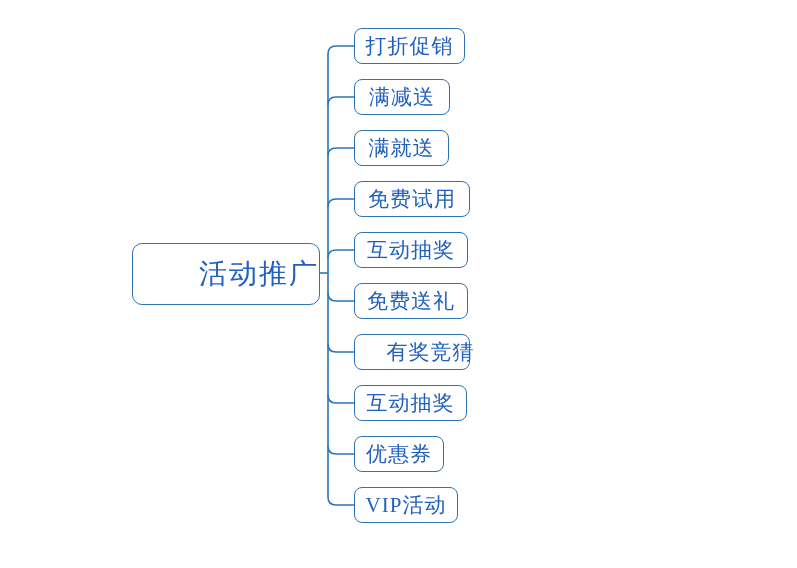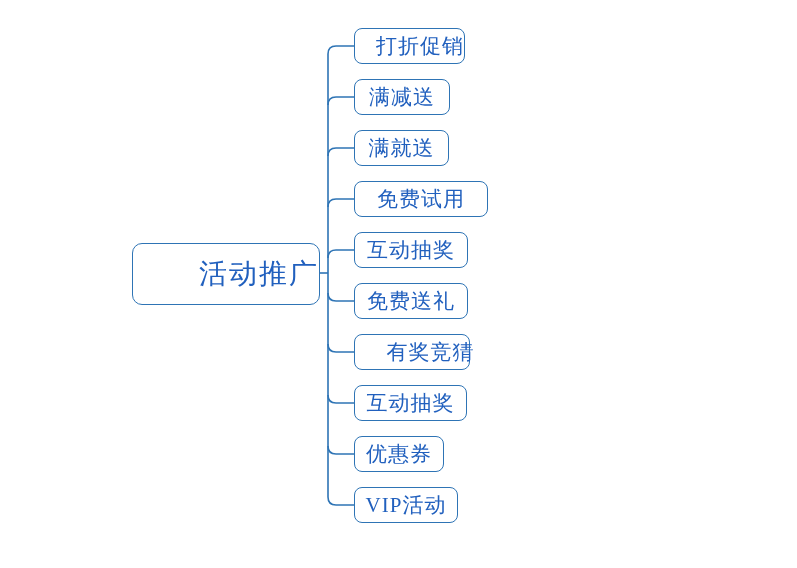--- a/index.html
+++ b/index.html
@@ -73,33 +73,33 @@
     <path d="M 328 293 Q 328 301 336 301 H 354"></path>
     <path d="M 328 344 Q 328 352 336 352 H 354"></path>
     <path d="M 328 395 Q 328 403 336 403 H 354"></path>
     <path d="M 328 446 Q 328 454 336 454 H 354"></path>
   </svg>
 
   <div class="node root" style="left:132px; top:243px; width:188px; height:62px;">
     <span>活动推广</span>
   </div>
 
-  <div class="node child" style="left:354px; top:28px;  width:111px;justify-content:flex-end;">
+  <div class="node child" style="left:354px; top:28px;  width:111px;">
     <span>打折促销</span>
   </div>
 
   <div class="node child" style="left:354px; top:79px;  width:96px;">
     <span>满减送</span>
   </div>
 
   <div class="node child" style="left:354px; top:130px; width:95px;">
     <span>满就送</span>
   </div>
 
-  <div class="node child" style="left:354px; top:181px; width:134px;">
+  <div class="node child" style="left:354px; top:181px; width:116px;">
     <span>免费试用</span>
   </div>
 
   <div class="node child" style="left:354px; top:232px; width:114px;">
     <span>互动抽奖</span>
   </div>
 
   <div class="node child" style="left:354px; top:283px; width:114px;">
     <span>免费送礼</span>
   </div>

